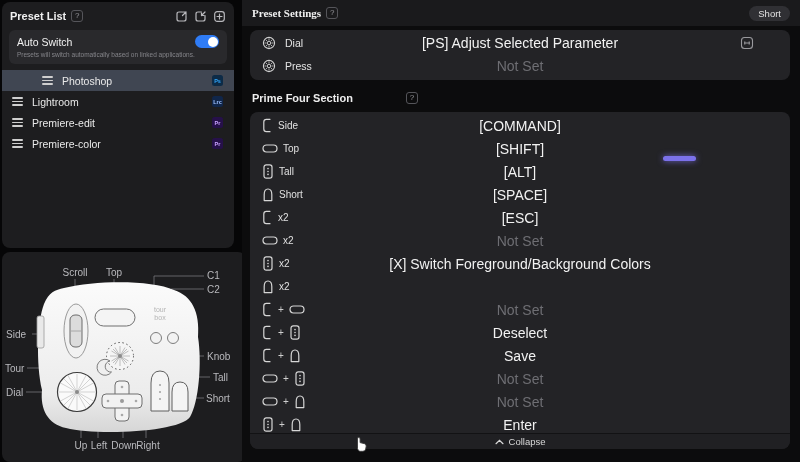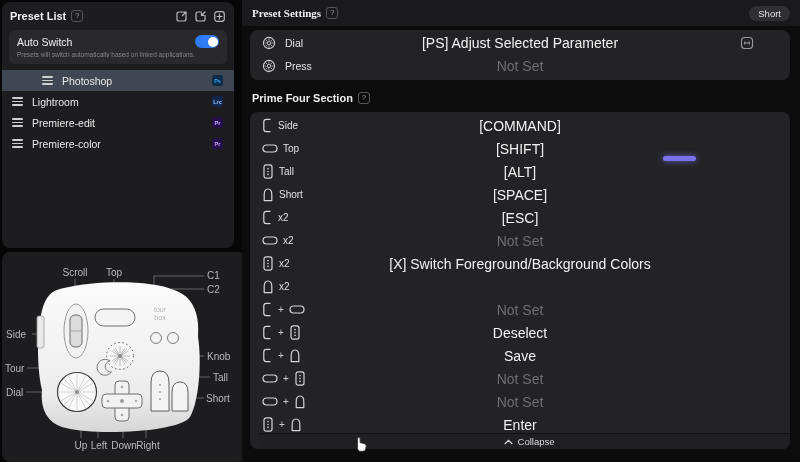--- a/index.html
+++ b/index.html
@@ -40,28 +40,28 @@
   .rp-title { font-size:11px; font-weight:bold; color:#f0f0f0;font-family:Liberation Serif, serif; }
   .reset-btn { margin-left:auto; background:#303034; color:#e2e2e2; font-size:9.5px;
                border-radius:9px; padding:2px 9px; }
   .rcard { position:absolute; left:8px; width:540px; background:#232326; border-radius:8px; }
   .knob-card { top:30px; height:50px; padding:1px 0; }
   .krow { display:flex; align-items:center; height:23px; position:relative; padding:0 12px; }
   .row-label { font-size:10.5px; color:#e4e4e4; margin-left:9px; }
   .row-value { position:absolute; left:0; right:0; text-align:center; font-size:14px; color:#f2f2f2; }
   .row-value.unset { color:#6e6e73; }
   .trail { position:absolute; right:36px; top:5px; }
-  .section-head { position:absolute; left:10px; top:92px; display:flex; align-items:flex-start; }
+  .section-head { position:absolute; left:10px; top:92px; display:flex; align-items:flex-start;gap:48px; }
   .section-title { font-size:11px; font-weight:bold; color:#ededed; }
   .prime-card { top:112px; height:337px; padding-top:2px; overflow:hidden; }
   .prow { display:flex; align-items:center; height:23px; position:relative; padding:0 12px; }
   .picons { display:flex; align-items:center; gap:5px; }
   .plus { color:#cfcfcf; font-size:10px; line-height:1; }
   .plabel { font-size:10px; color:#e0e0e0; margin-left:5px; }
-  .collapse-bar { position:absolute; left:9px; bottom:0; width:100%; height:16px; background:#202023;
+  .collapse-bar { position:absolute; left:0; bottom:0; width:100%; height:16px; background:#202023;
                   border-top:1px solid #121214; border-radius:0 0 8px 8px;
                   display:flex; align-items:center; justify-content:center; gap:5px; }
   .collapse-label { font-size:9.5px; color:#d9d9d9; }
 
   .purple-pill { position:absolute; left:663px; top:156px; width:33px; height:5px; border-radius:3px;
                  background:#7b71ea; box-shadow:0 0 6px rgba(123,113,234,.8); }
   .cursor { position:absolute; left:353px; top:435px; }
 
   svg text { font-family:"Liberation Sans", sans-serif; }
 </style>

